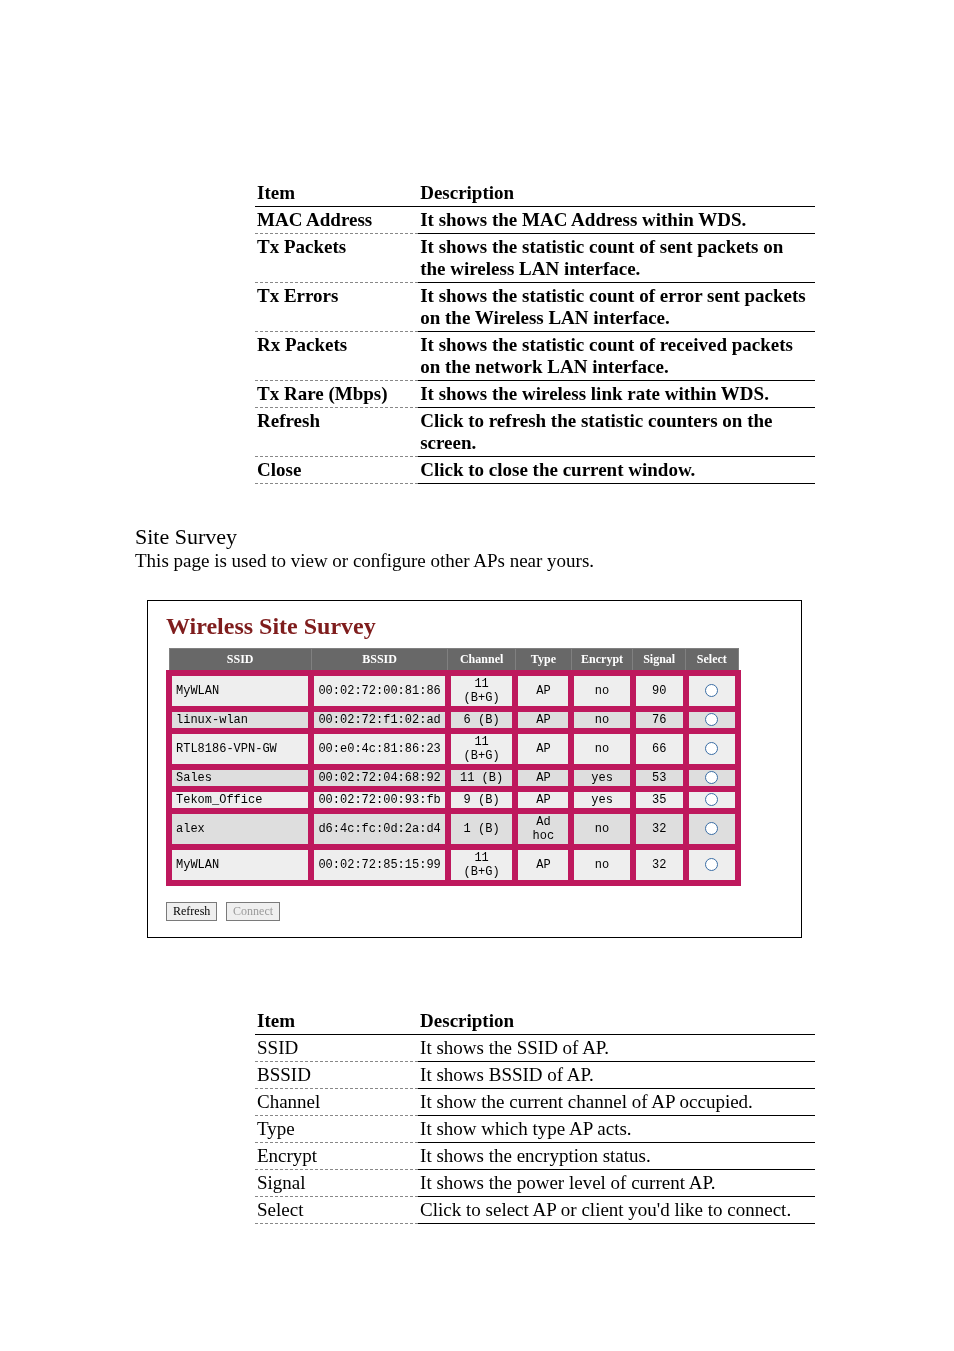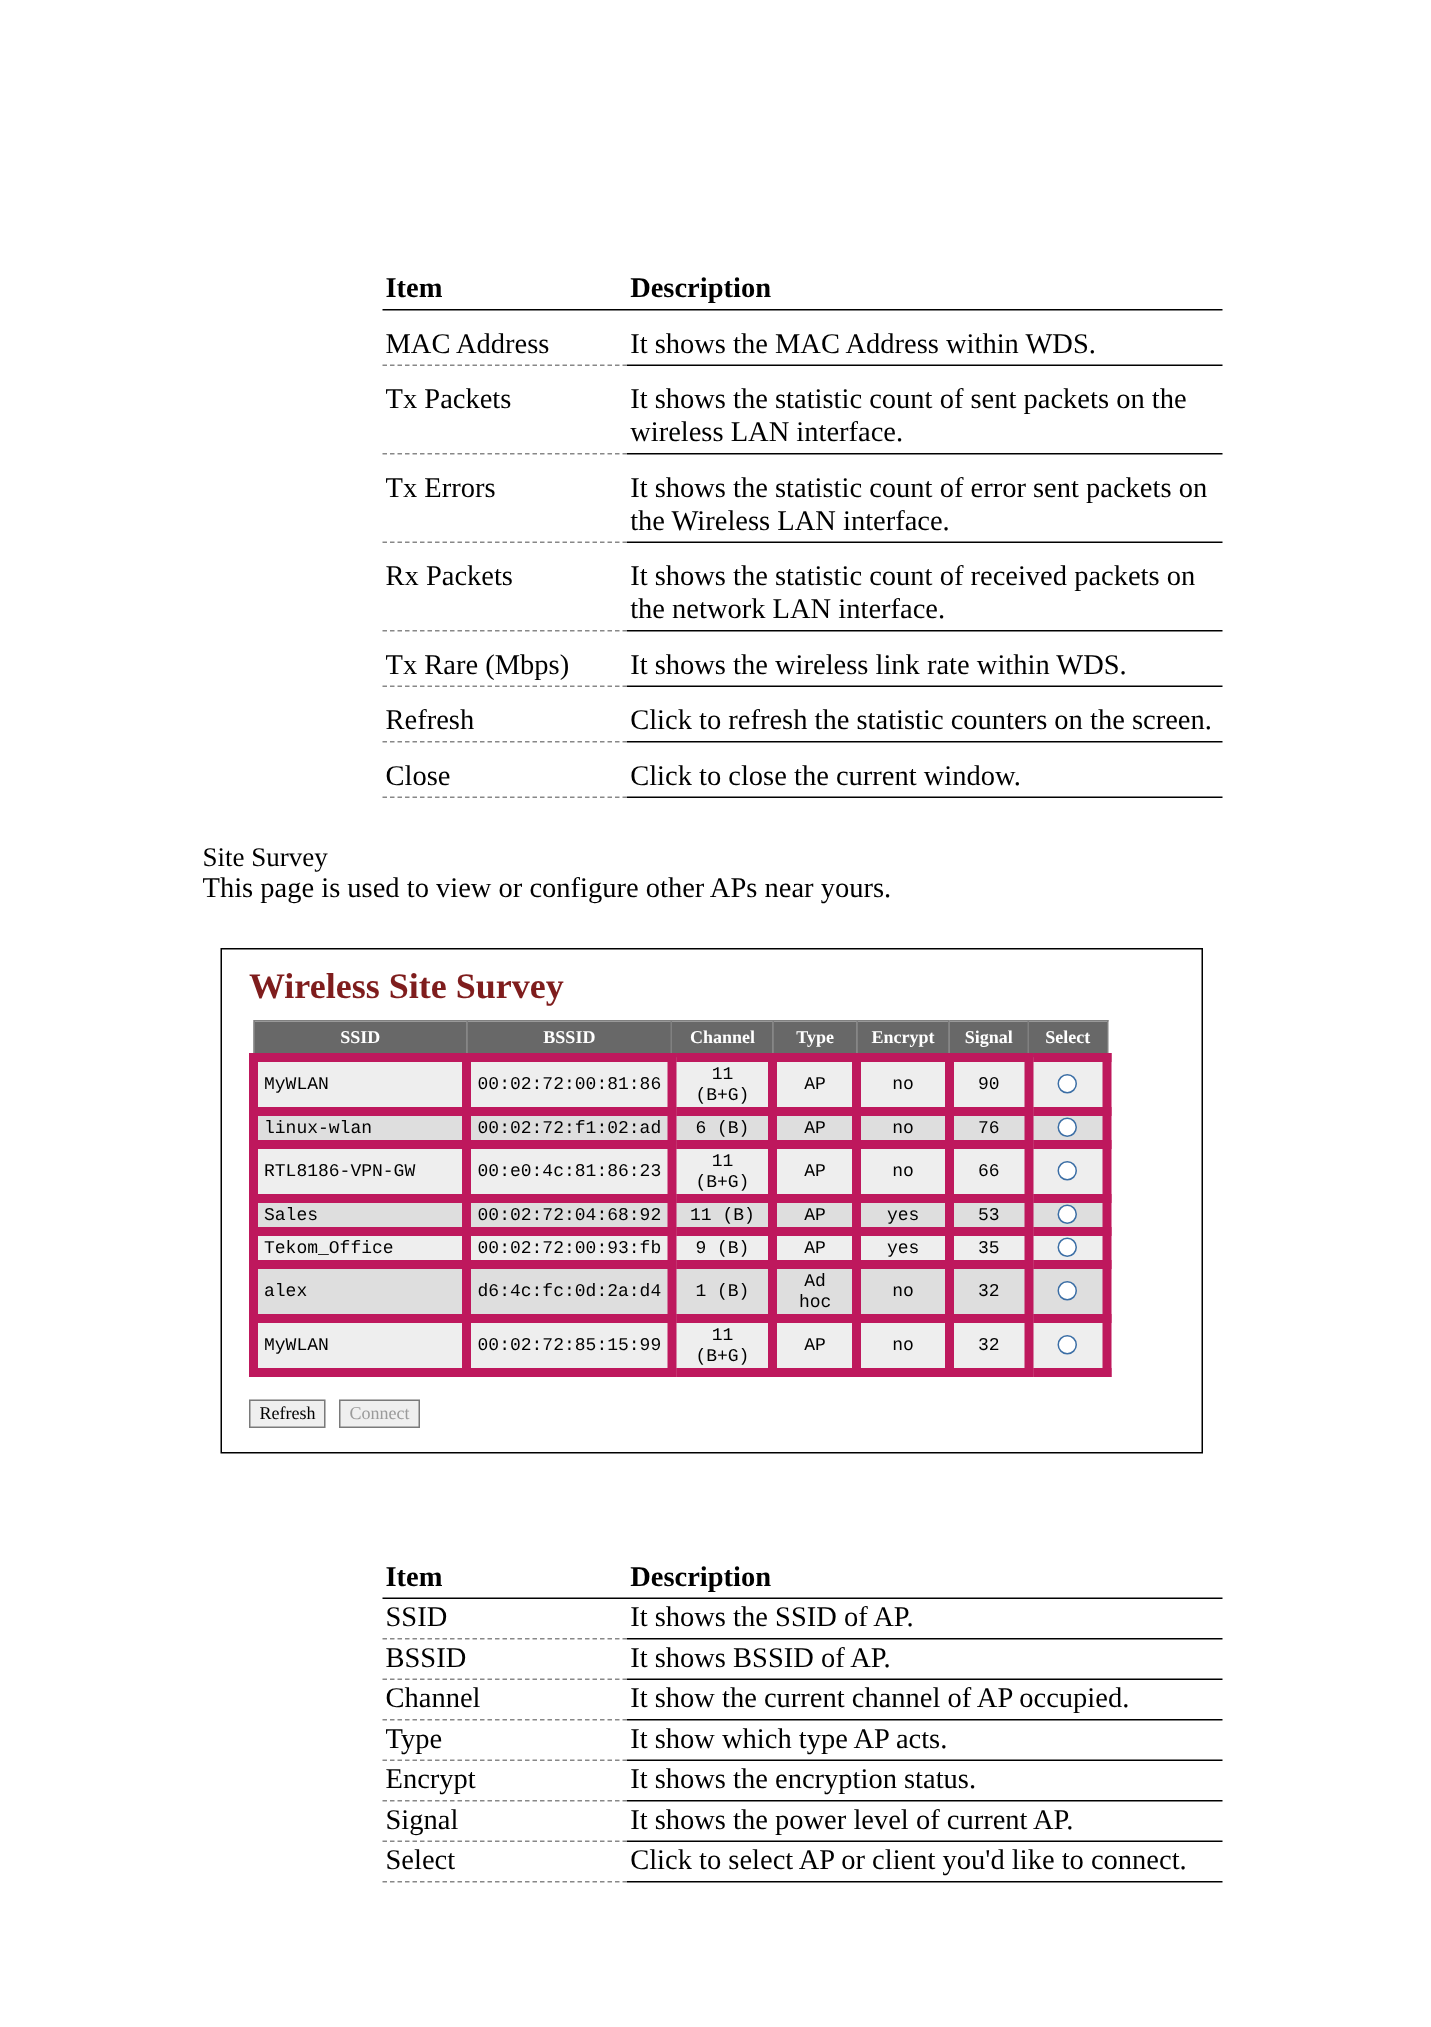--- a/index.html
+++ b/index.html
@@ -24,32 +24,33 @@
     border-collapse: collapse;
   }
   .def-table th {
     text-align: left;
     font-weight: bold;
     border-bottom: 1px solid #000;
     padding: 2px 4px 2px 2px;
     vertical-align: top;
   }
   .def-table td {
-    padding: 12px 4px 2px 2px;
+    padding: 2px 4px 2px 2px;
     vertical-align: top;
     border-bottom: 1px dashed #888;
+    font-weight: bold;
   }
   .def-table td.desc {
     border-bottom: 1px solid #000;
   }
   .def-table .col-item { width: 160px; }
   .def-table .col-desc { width: 400px; }
   .section-heading {
-    font-size: 18px;
-    margin-top: 29px;
+    font-size: 22px;
+    margin-top: 40px;
   }
   .section-sub {
     font-size: 19px;
   }
   .survey-panel {
     width: 655px;
     margin-top: 28px;
     margin-left: 12px;
     border: 1px solid #000;
     padding: 12px 18px 16px 18px;

